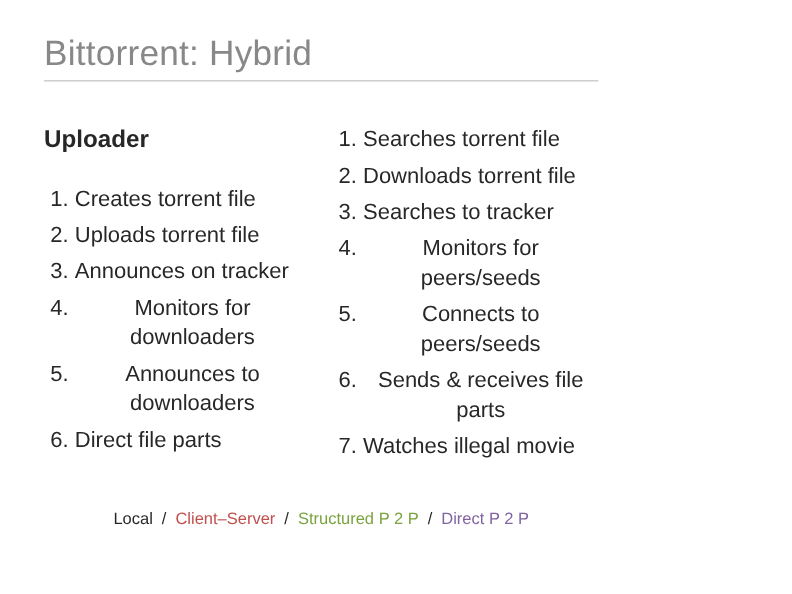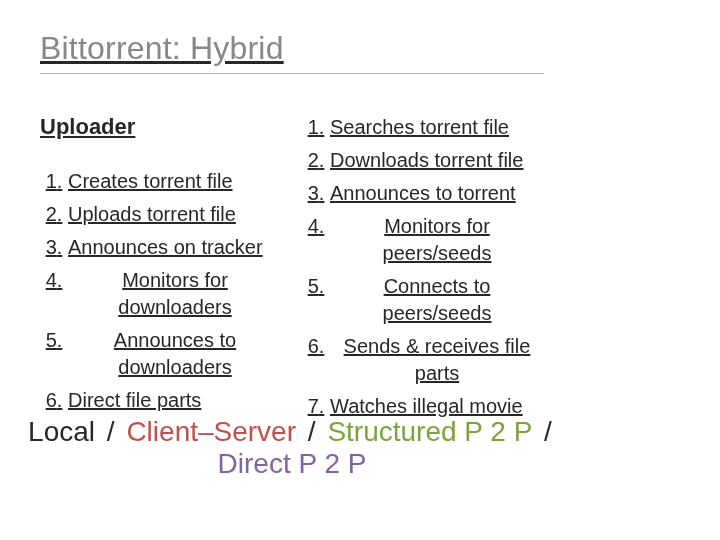--- a/index.html
+++ b/index.html
@@ -10,21 +10,20 @@
     background: #fff;
     font-family: "Segoe UI Light", "Segoe UI", "Helvetica Neue", Arial, sans-serif;
     color: #272727;
   }
   .slide {
     box-sizing: border-box;
     width: 584px;
     height: 540px;
     padding: 30px 40px 20px 40px;
     position: relative;
-    text-decoration: underline;
   }
   .title {
     font-size: 32px;
     font-weight: 300;
     color: #888;
     margin: 0 0 6px 0;
     letter-spacing: 0.2px;
   }
   .title-underline {
     border: none;
@@ -64,21 +63,21 @@
     content: counter(item) ".";
     width: 28px;
     flex-shrink: 0;
   }
   .footer {
     position: absolute;
     bottom: 60px;
     left: 0;
     width: 100%;
     text-align: center;
-    font-size: 28px;
+    font-size: 15px;
     font-weight: 400;
     color: #272727;
   }
   .footer .sep {
     margin: 0 4px;
   }
   .accent-red { color: #c0504d; }
   .accent-green { color: #7aa33f; }
   .accent-purple { color: #8064a2; }
 </style>
@@ -101,21 +100,21 @@
         <li>Monitors for downloaders</li>
         <li>Announces to downloaders</li>
         <li>Direct file parts</li>
       </ol>
     </div>
 
     <div class="col">
       <ol class="steps">
         <li>Searches torrent file</li>
         <li>Downloads torrent file</li>
-        <li>Announces to torrent</li>
+        <li>Searches to tracker</li>
         <li>Monitors for peers/seeds</li>
         <li>Connects to peers/seeds</li>
         <li>Sends &amp; receives file parts</li>
         <li>Watches illegal movie</li>
       </ol>
     </div>
 
   </div>
 
   <div class="footer">

